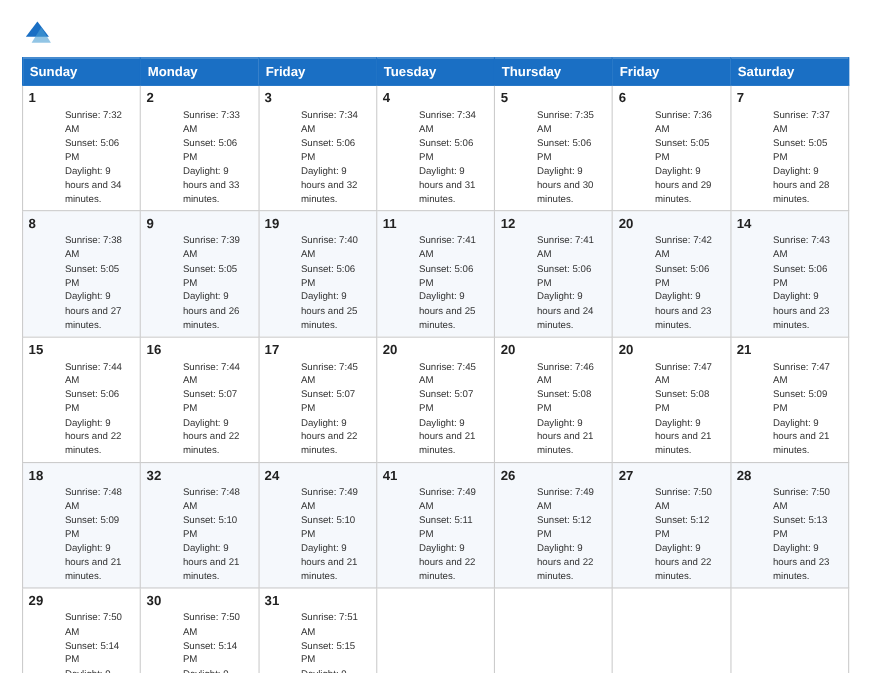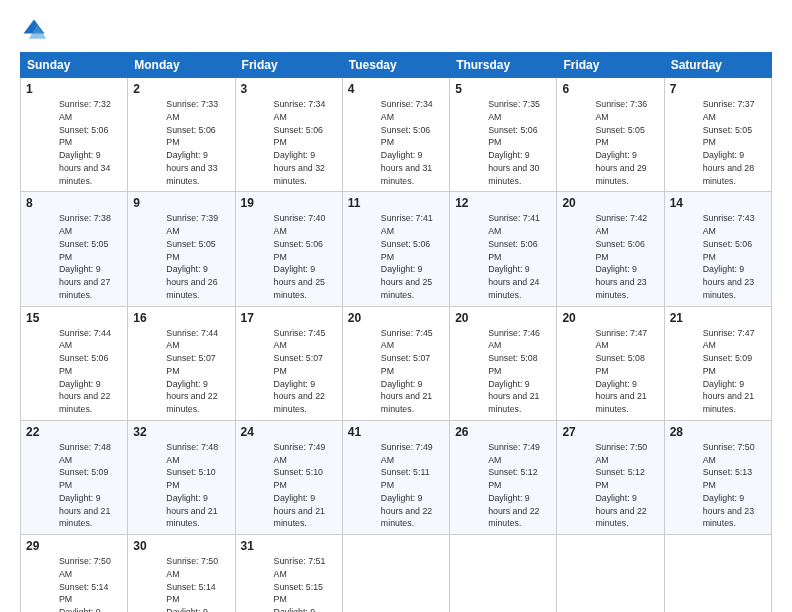--- a/index.html
+++ b/index.html
@@ -300,21 +300,21 @@
           <span class="day-number">21</span>
           <div class="day-info">
             Sunrise: 7:47 AM<br>
             Sunset: 5:09 PM<br>
             Daylight: 9 hours and 21 minutes.
           </div>
         </td>
         </tr>
         <tr>
           <td>
-          <span class="day-number">22</span>
+          <span class="day-number">18</span>
           <div class="day-info">
             Sunrise: 7:48 AM<br>
             Sunset: 5:09 PM<br>
             Daylight: 9 hours and 21 minutes.
           </div>
         </td>
           <td>
           <span class="day-number">32</span>
           <div class="day-info">
             Sunrise: 7:48 AM<br>

